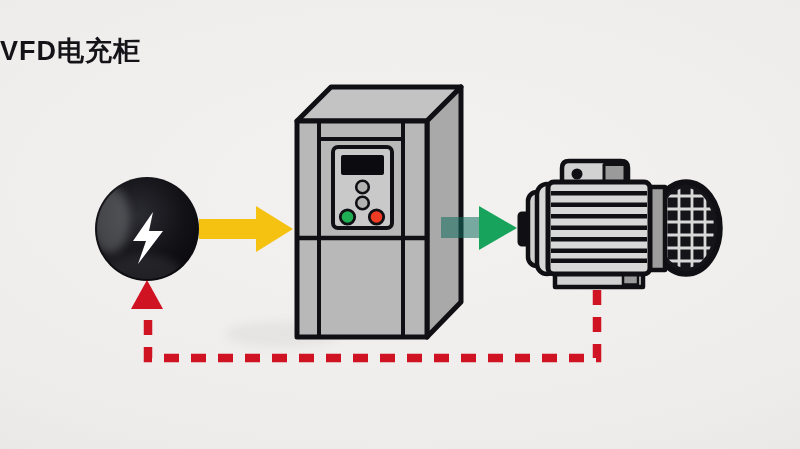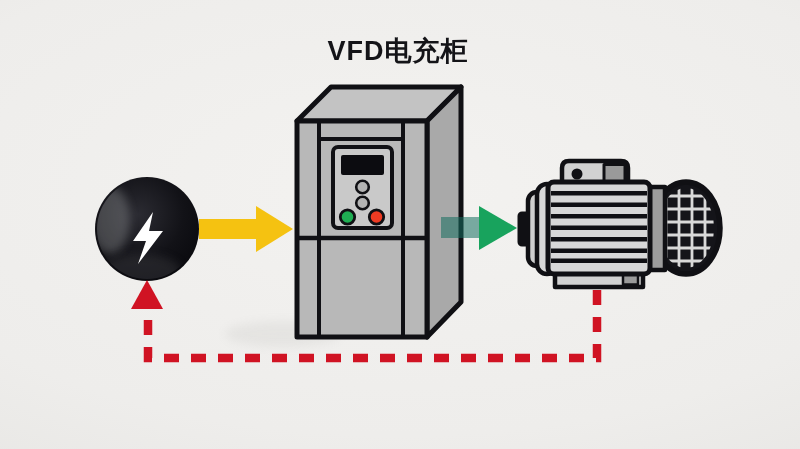--- a/index.html
+++ b/index.html
@@ -2,21 +2,21 @@
 <html><head>
 <meta charset="utf-8">
 <style>
   html,body{margin:0;padding:0;}
   body{
     width:800px;height:449px;position:relative;overflow:hidden;
     background:radial-gradient(ellipse 120% 100% at 50% 42%, #f3f2f0 0%, #eeedeb 55%, #e2e1de 100%);
     font-family:"Liberation Sans","DejaVu Sans",sans-serif;
   }
   .title{
-    position:absolute;top:33px;left:0;width:796px;text-align:center;
+    position:absolute;top:33px;left:0;width:796px;
     font-size:27px;font-weight:700;color:#141418;letter-spacing:1px;
   }
   svg{position:absolute;top:0;left:0;}
 </style>
 </head>
 <body>
 
 <div class="title">VFD电充柜</div>
 
 <svg width="800" height="449" viewBox="0 0 800 449">

